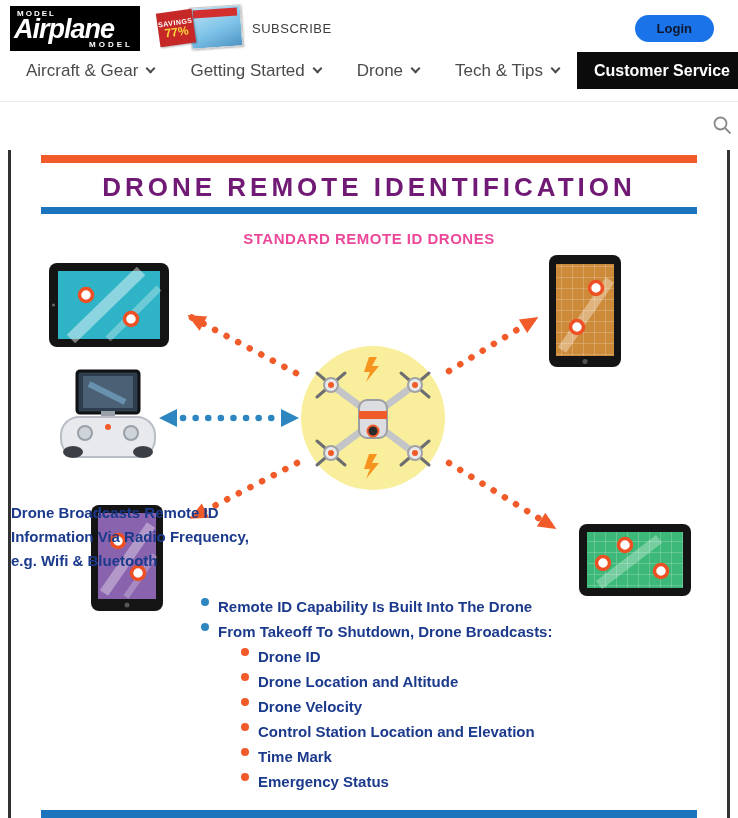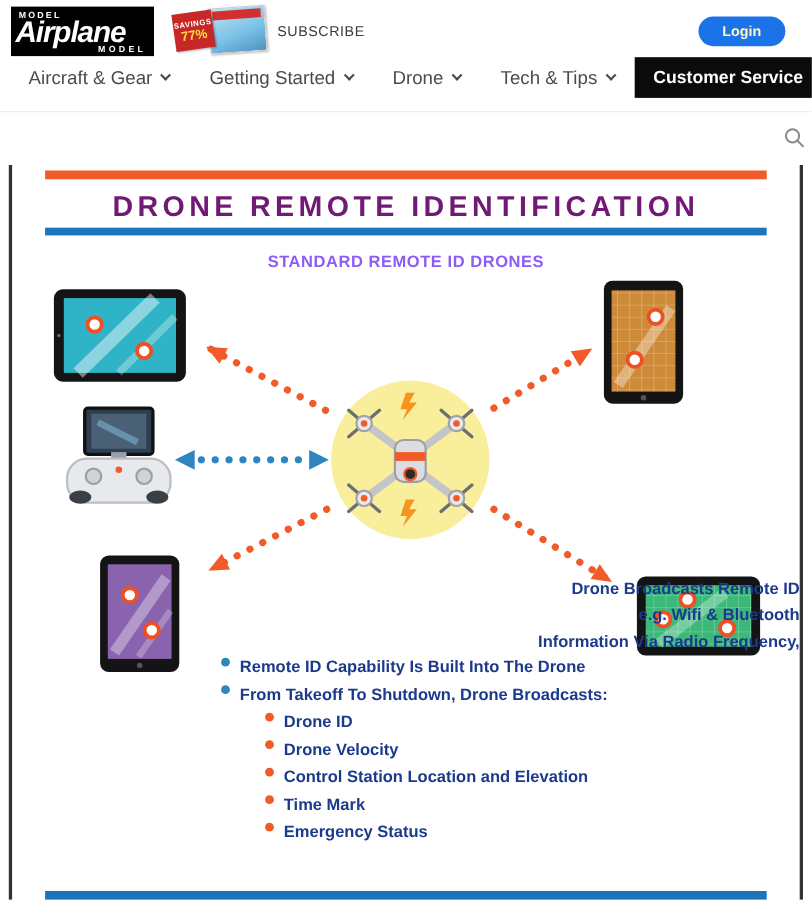--- a/index.html
+++ b/index.html
@@ -12,42 +12,42 @@
   .logo-model { position:absolute; top:3px; left:7px; font-size:8px; letter-spacing:2px; font-weight:bold; }
   .logo-title { position:absolute; top:8px; left:4px; font-size:27px; font-weight:bold; font-style:italic; letter-spacing:-1px; white-space:nowrap; }
   .logo-news { position:absolute; bottom:2px; right:7px; font-size:8px; letter-spacing:3px; font-weight:bold; }
   .mag { position:relative; width:88px; height:46px; margin-left:18px; flex:0 0 auto; display:block; }
   .mag-cover { position:absolute; right:4px; top:1px; width:52px; height:42px; background:linear-gradient(160deg,#bfe3f5 0%,#7ec3e8 55%,#4d94c4 100%); border:1px solid #c9c9c9; transform:rotate(-4deg); box-shadow:1px 1px 2px rgba(0,0,0,.25); }
   .mag-cover:before { content:""; position:absolute; top:2px; left:3px; right:3px; height:8px; background:#d32f2f; }
   .mag-badge { position:absolute; left:0; top:6px; width:36px; height:34px; background:#c62828; color:#fff; transform:rotate(-8deg); display:flex; flex-direction:column; align-items:center; justify-content:center; box-shadow:1px 1px 2px rgba(0,0,0,.3); }
   .badge-l1 { font-size:7px; font-weight:bold; letter-spacing:.5px; }
   .badge-l2 { font-size:12px; font-weight:bold; color:#ffd93b; line-height:12px; }
   .subscribe { margin-left:6px; font-size:13px; letter-spacing:.5px; color:#3c3c3c; text-decoration:none; cursor:pointer; }
-  .login { margin-left:auto; margin-right:14px; background:#1a73e8; color:#fef9c3; border:none; border-radius:14px; height:27px; padding:0 22px; font-size:13px; font-weight:bold; font-family:"Liberation Sans",sans-serif; cursor:pointer; }
+  .login { margin-left:auto; margin-right:14px; background:#1a73e8; color:#0f172a; border:none; border-radius:14px; height:27px; padding:0 22px; font-size:13px; font-weight:bold; font-family:"Liberation Sans",sans-serif; cursor:pointer; }
 
   
   .main-nav { height:46px; display:flex; align-items:center; padding:0 10px 16px 8px; border-bottom:1px solid #ececec; }
   .nav-item { display:flex; align-items:center; padding:0 18px; font-size:17px; color:#4b4b4b; cursor:pointer; white-space:nowrap; }
   .nav-sep { width:1px; height:26px; background:#ddd; }
   .chev { width:7px; height:7px; border-right:2px solid currentColor; border-bottom:2px solid currentColor; transform:rotate(45deg); margin-left:9px; margin-top:-5px; display:inline-block; }
   .nav-item.cs { margin-left:auto; background:#0b0b0b; color:#fff; height:37px; font-weight:bold; font-size:16px; padding:0 17px; }
 
   .search-row { height:48px; position:relative; }
   .search-icon { position:absolute; right:6px; top:13px; cursor:pointer; }
 
   
   .infographic { position:absolute; top:150px; left:8px; width:722px; height:668px; background:#fff; border-left:3px solid #333; border-right:3px solid #333; }
   .bar { position:absolute; left:30px; right:30px; height:8px; }
   .bar.orange { top:5px; background:#f15a29; }
   .bar.blue { top:57px; background:#1c75bc; height:7px; }
   .bar.blue-bottom { top:660px; background:#1c75bc; height:8px; }
   .ig-title { position:absolute; top:22px; left:0; right:0; text-align:center; font-size:26px; font-weight:bold; letter-spacing:4px; color:#701a75; }
-  .ig-subtitle { position:absolute; top:80px; left:0; right:0; text-align:center; font-size:15px; font-weight:bold; letter-spacing:.5px; color:#8b5cf6; }
+  .ig-subtitle { position:absolute; top:80px; left:0; right:0; text-align:center; font-size:15px; font-weight:bold; letter-spacing:.5px; color:#ec4899; }
   .diagram { position:absolute; top:105px; left:0; width:716px; height:360px; }
-  .broadcast { position:absolute; top:351px; left:0; right:0; text-align:right; font-size:15px; font-weight:bold; color:#1b3a8c; line-height:24px;margin-top:23px; }
+  .broadcast { position:absolute; top:351px; left:0; right:0; text-align:left; font-size:15px; font-weight:bold; color:#1b3a8c; line-height:24px; }
   .bullets { position:absolute; top:448px; left:190px; }
   .b-row { display:flex; gap:9px; height:25px; font-size:15px; font-weight:bold; color:#1b3a8c; white-space:nowrap; }
   .b-row.sub { margin-left:40px; }
   .dot { width:8px; height:8px; border-radius:50%; flex:0 0 auto; }
   .dot.blue { background:#2e86c1; }
   .dot.orange { background:#f15a29; }
 </style>
 </head>
 <body>
 
@@ -215,39 +215,43 @@
         <rect x="576" y="277" width="96" height="56" fill="url(#gridw)"></rect>
         <line x1="588" y1="330" x2="648" y2="284" stroke="rgba(255,255,255,0.3)" stroke-width="10"></line>
         <use href="#pin" x="614" y="290"></use>
         <use href="#pin" x="592" y="308"></use>
         <use href="#pin" x="650" y="316"></use>
       </g>
     </svg>
 
     <div class="broadcast">
       <div>Drone Broadcasts Remote ID</div>
+      <div>Information Via Radio Frequency,</div>
       <div>e.g. Wifi &amp; Bluetooth</div>
-      <div>Information Via Radio Frequency,</div>
     </div>
 
     <div class="bullets">
       <div class="b-row">
         <span class="dot blue"></span>
         <span>Remote ID Capability Is Built Into The Drone</span>
       </div>
       <div class="b-row">
         <span class="dot blue"></span>
         <span>From Takeoff To Shutdown, Drone Broadcasts:</span>
       </div>
       <div class="b-row sub">
         <span class="dot orange"></span>
         <span>Drone ID</span>
       </div>
       <div class="b-row sub">
         <span class="dot orange"></span>
+        <span>Drone Location and Altitude</span>
+      </div>
+      <div class="b-row sub">
+        <span class="dot orange"></span>
         <span>Drone Velocity</span>
       </div>
       <div class="b-row sub">
         <span class="dot orange"></span>
         <span>Control Station Location and Elevation</span>
       </div>
       <div class="b-row sub">
         <span class="dot orange"></span>
         <span>Time Mark</span>
       </div>

